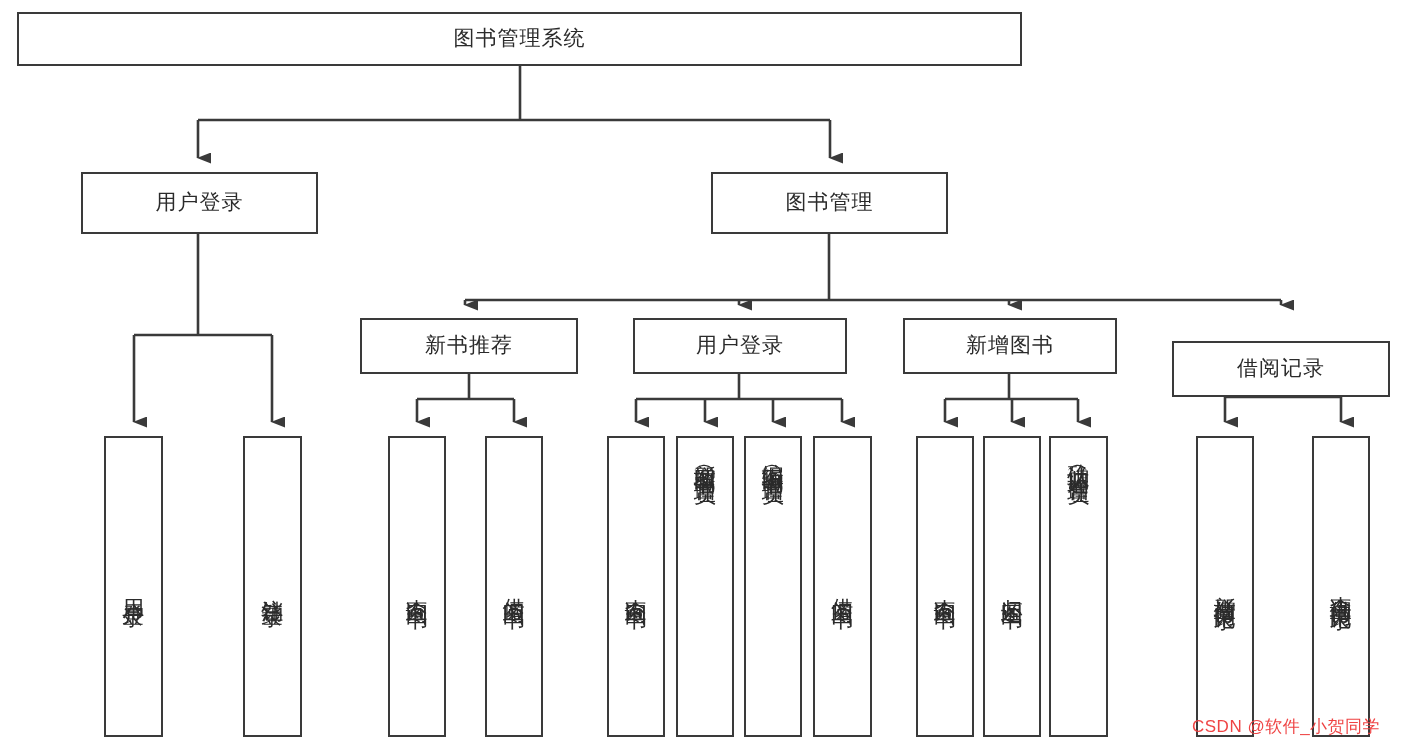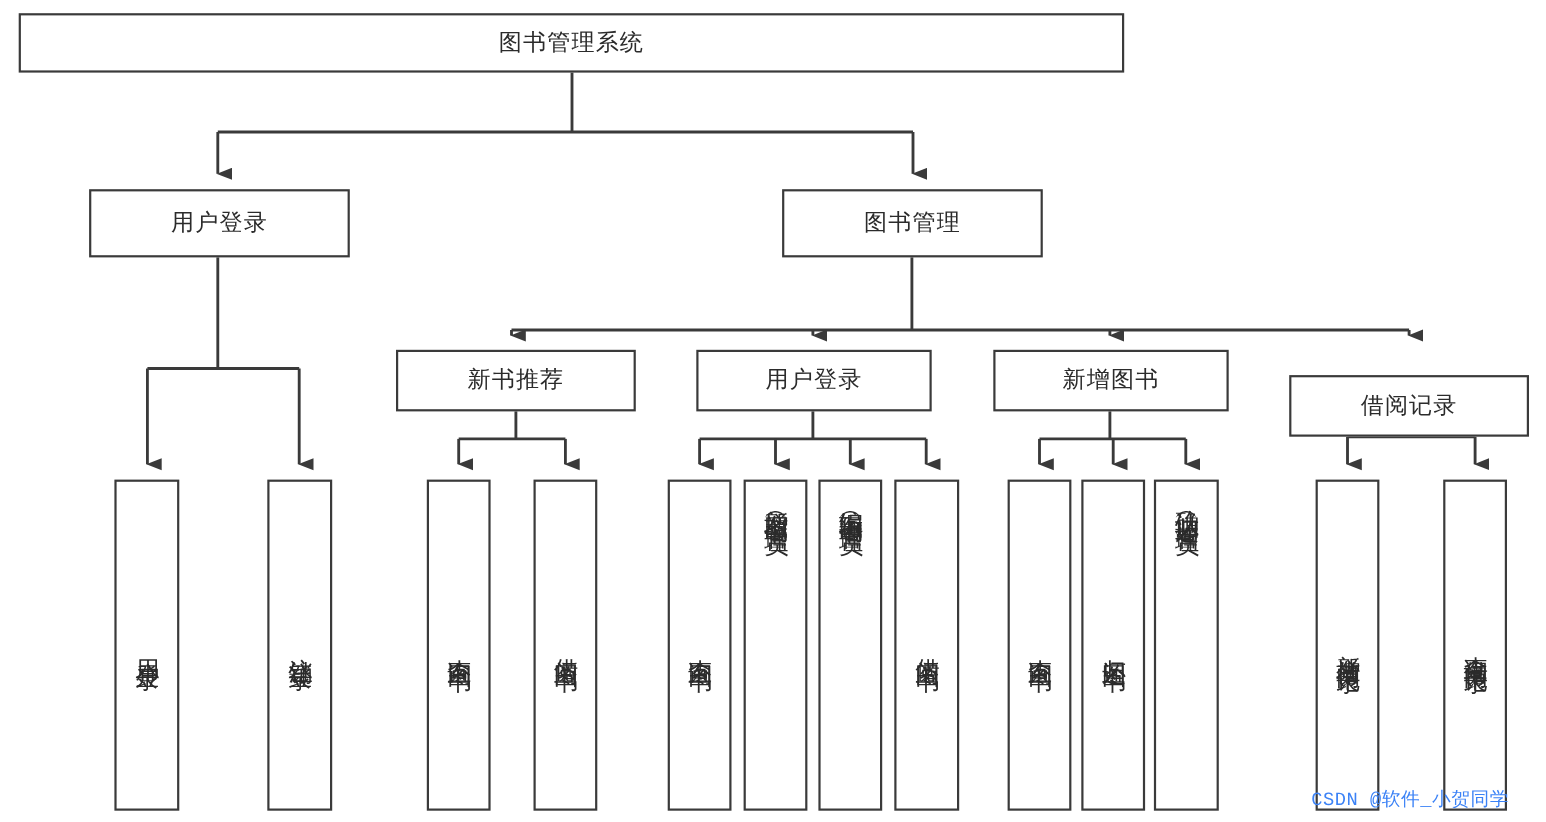--- a/index.html
+++ b/index.html
@@ -56,24 +56,24 @@
   }
   .node-v.centered {
     justify-content: center;
     padding-top: 0;
   }
   .watermark {
     position: absolute;
     left: 1192px;
     top: 715px;
     font-size: 17px;
-    color: #3b82f6;
+    color: #ef4444;
     white-space: nowrap;
     letter-spacing: 0.5px;
-    font-family: Liberation Mono, monospace;
+    font-family: Liberation Sans, sans-serif;
   }
 </style>
 </head>
 <body>
 
 <div id="canvas">
 
   <svg id="edges" viewBox="0 0 1405 747" xmlns="http://www.w3.org/2000/svg">
     <defs>
       <marker id="arrow" viewBox="0 0 12 14" refX="5.5" refY="13" markerWidth="12" markerHeight="14" orient="auto-start-reverse" markerUnits="userSpaceOnUse">

